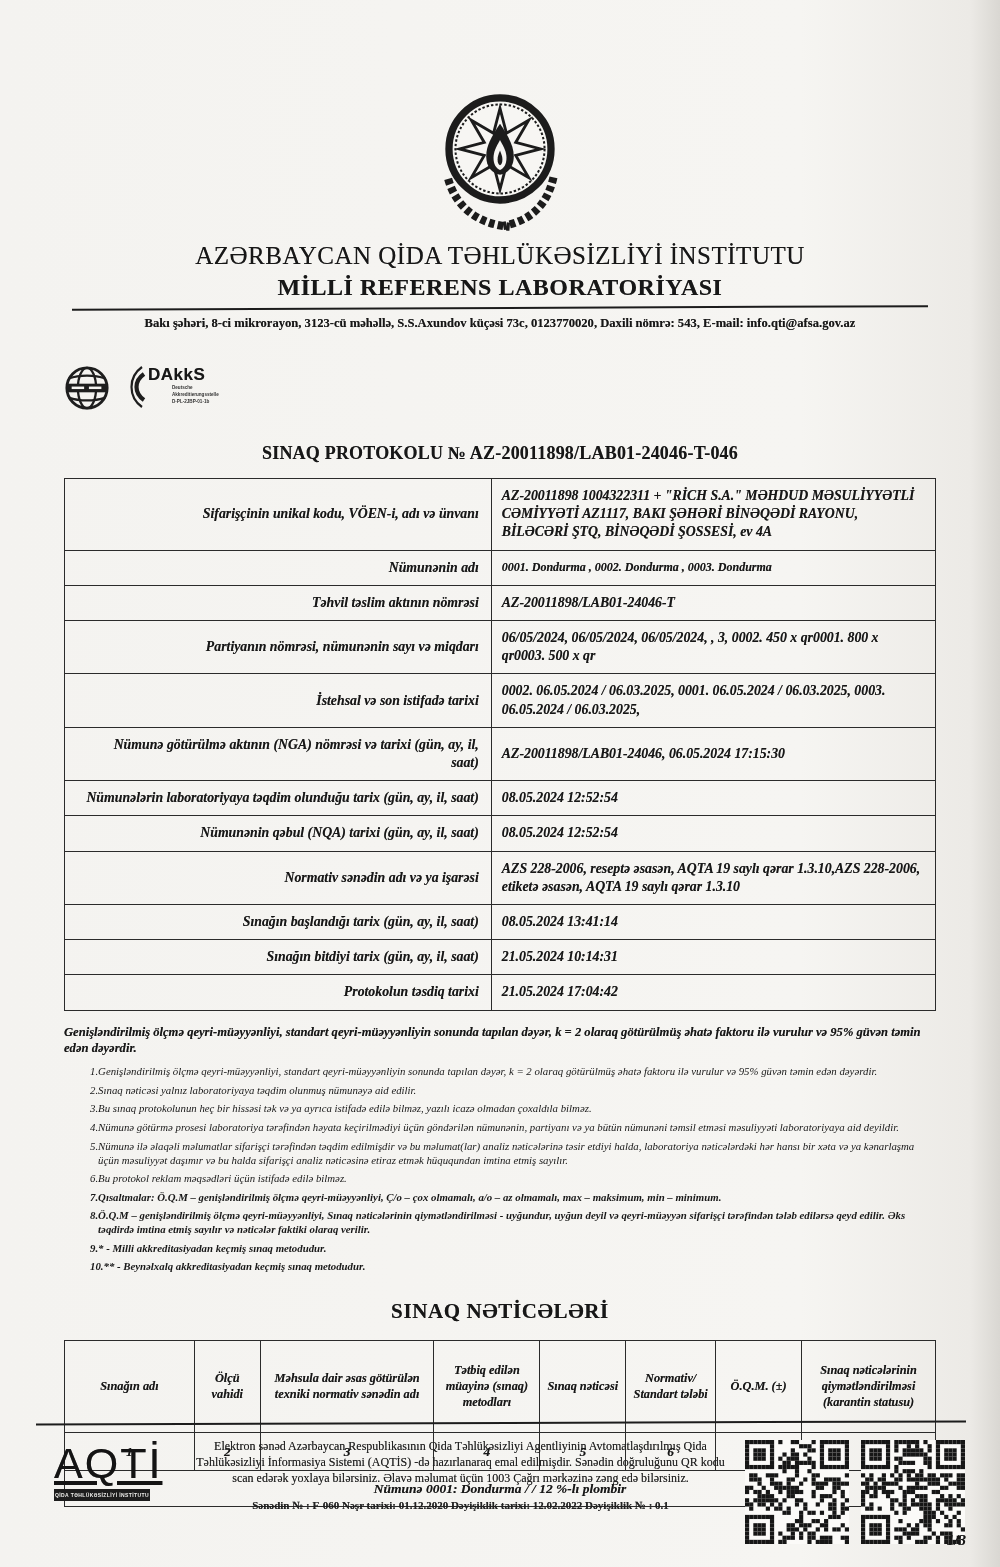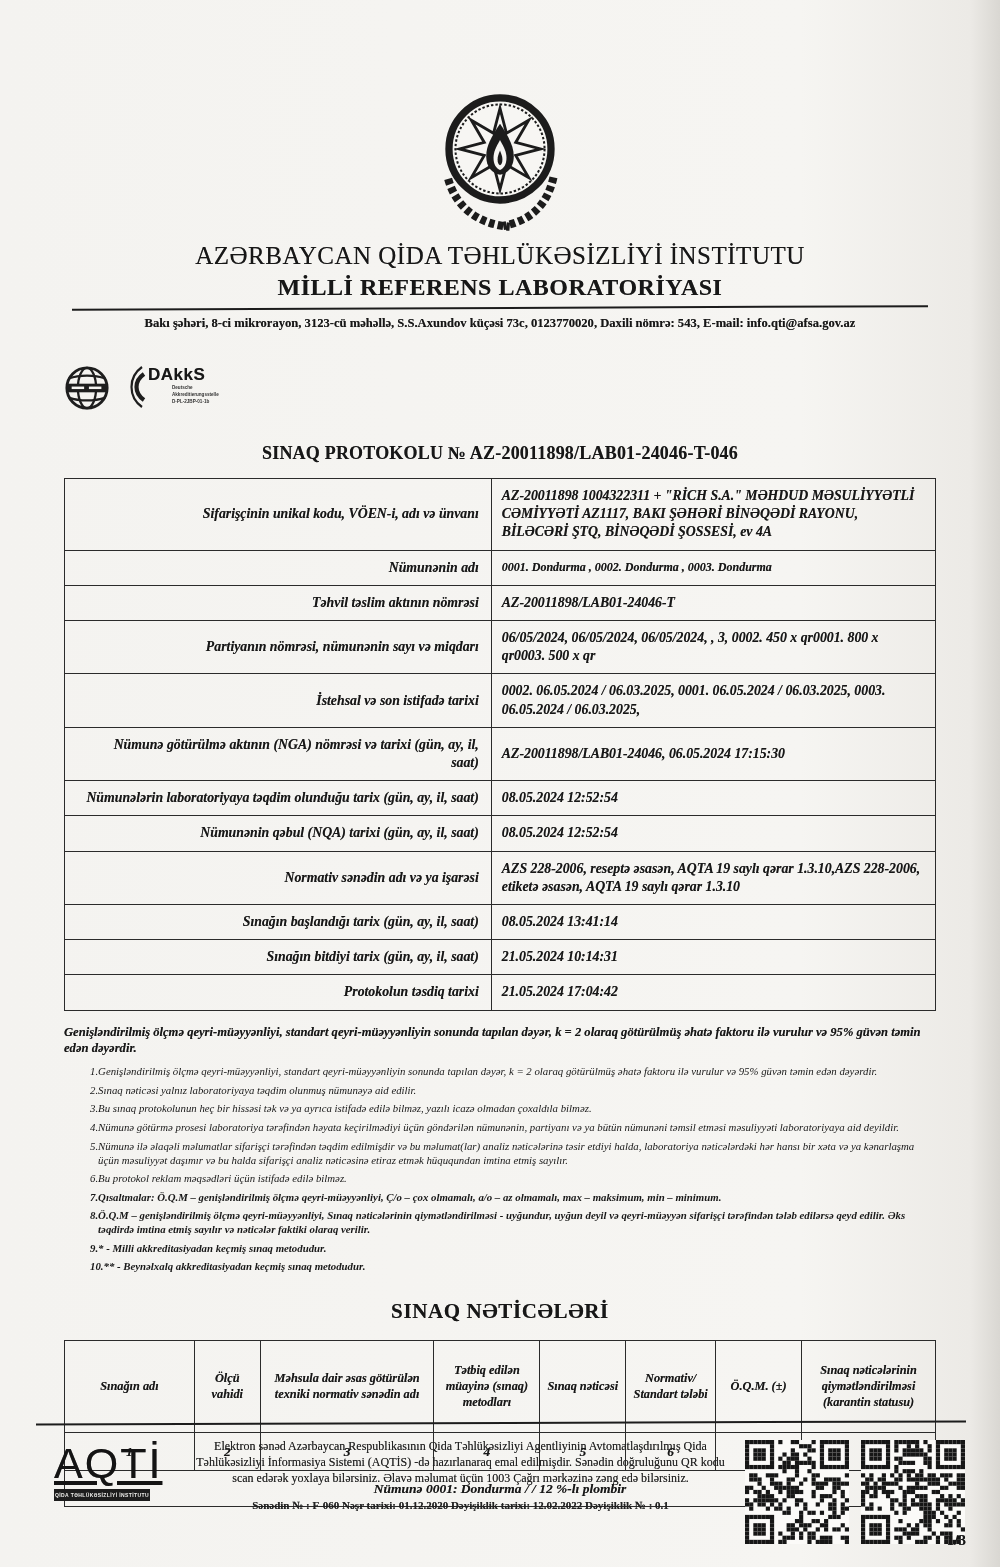--- a/index.html
+++ b/index.html
@@ -62,21 +62,21 @@
   .footer-rule { border:none; border-top:2.4px solid #1c1c1c; margin:0 4px 0 6px; transform:rotate(-0.2deg); }
   .footer-body { display:flex; align-items:flex-start; margin-top:12px; }
   .aqti { flex:0 0 150px; padding-left:24px; padding-top:6px; }
   .aqti-word { font-family:"Liberation Sans", sans-serif; font-size:43px; font-weight:normal; letter-spacing:2px; color:#141414; line-height:1;text-decoration:underline; }
   .aqti-bar { margin-top:4px; width:96px; height:12px; background:#1d1d1d; color:#efefec; font-family:"Liberation Sans", sans-serif; font-size:5px; font-weight:bold; text-align:center; line-height:12px; letter-spacing:0.4px; overflow:hidden; }
   .footer-text { flex:1; padding:2px 14px 0 10px; }
   .footer-desc { font-size:12px; font-weight:normal; text-align:center; line-height:1.35; color:#222; }
   .footer-meta { font-size:11px; font-weight:bold; text-align:center; margin-top:12px; color:#222; }
   .qr-pair { flex:0 0 225px; display:flex; gap:12px; padding-top:4px; }
   .qr { width:104px; height:104px; background:#fbfaf8; }
-  .page-num { position:absolute; right:34px; top:1532px; font-size:15px; font-weight:bold; }
+  .page-num { position:absolute; right:34px; top:1532px; font-size:15px; font-style:italic; font-weight:bold; }
 </style>
 </head>
 <body>
 
 <div class="page">
   <div class="content">
 
     <div class="emblem-wrap">
       <svg width="162" height="162" viewBox="0 0 200 200">
 

